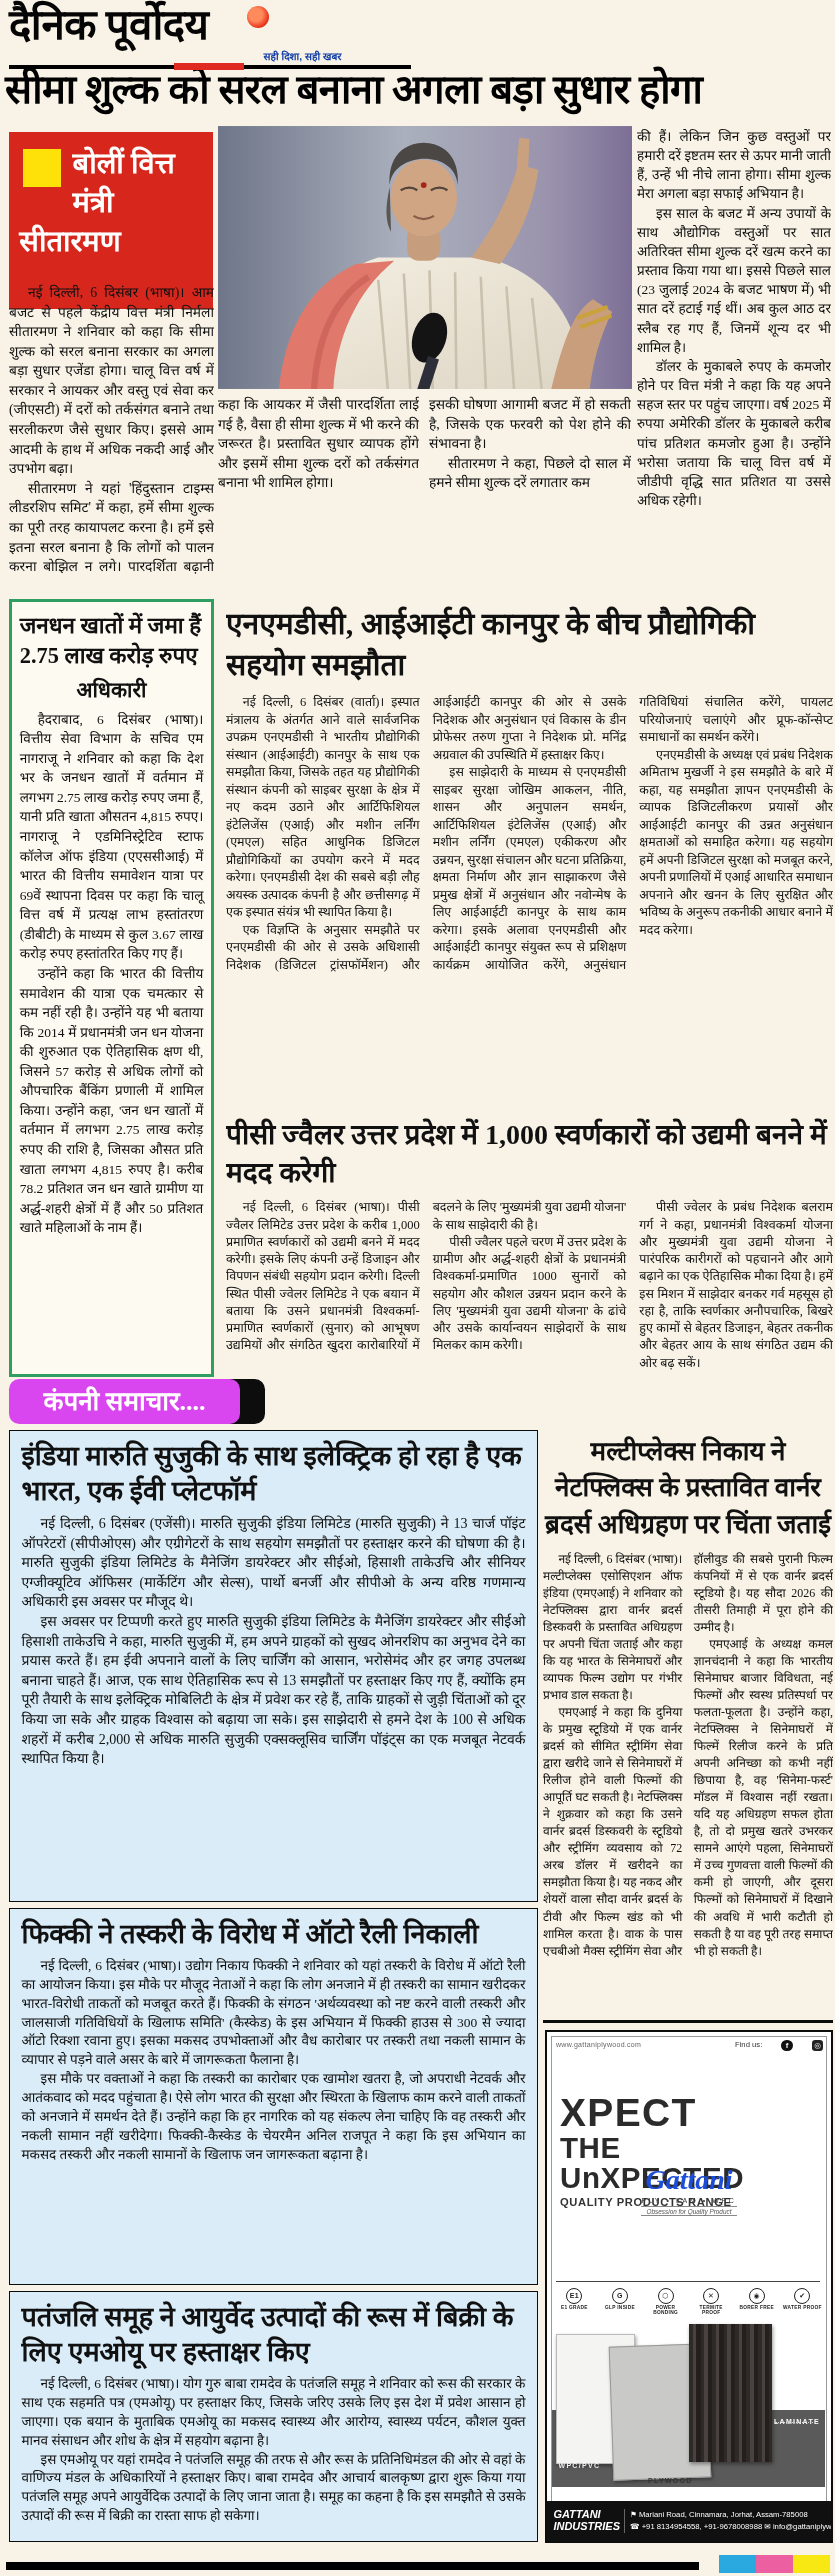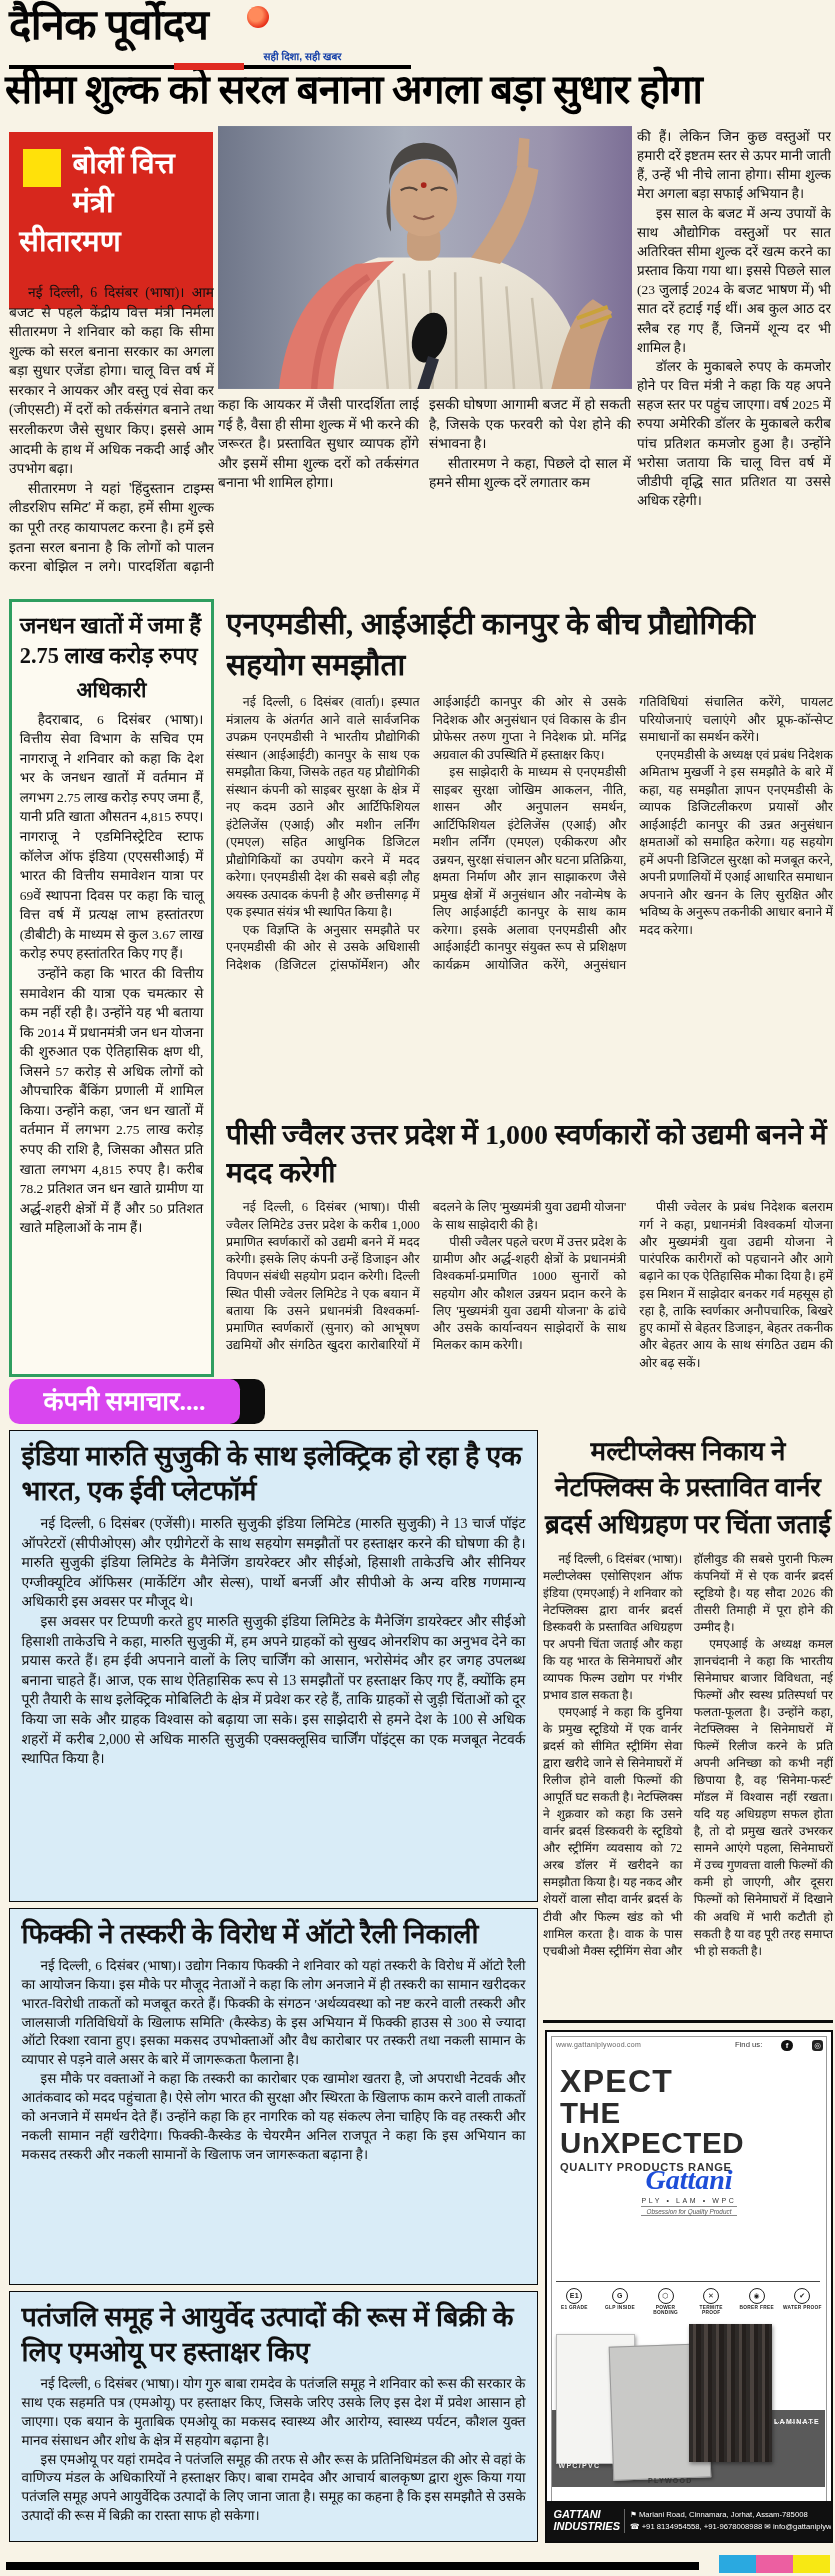--- a/index.html
+++ b/index.html
@@ -85,21 +85,21 @@
   .ad{position:absolute;left:545px;top:2030px;width:288px;height:513px;background:#ffffff;
     border:2.6px solid #0d0d0d;box-sizing:border-box;font-family:"Liberation Sans","DejaVu Sans",sans-serif;
     overflow:hidden;}
   .ad-inner{position:absolute;left:3.8px;top:3.8px;right:3.8px;bottom:3.8px;border:0.6px solid #999;}
   .ad-url{position:absolute;left:9px;top:9px;font-size:7px;color:#666;letter-spacing:0.3px;}
   .ad-findus{position:absolute;right:7.7px;top:7.7px;font-size:7.7px;color:#333;display:flex;align-items:flex-start;gap:19px;}
   .soc{width:11.5px;height:11.5px;border-radius:50%;background:#111;color:#fff;font-size:7.7px;font-weight:700;
     text-align:center;line-height:11.5px;display:inline-block;}
   .soc.ig{border-radius:3.2px;background:#222;}
   .ad-xpect{position:absolute;left:13px;top:33px;width:192px;color:#2b2b2b;font-weight:800;line-height:1.02;}
-  .ad-xpect .x1{font-size:32px;letter-spacing:1.3px;}
+  .ad-xpect .x1{font-size:39px;letter-spacing:1.3px;margin-top:28px;}
   .ad-xpect .x2{font-size:29.5px;letter-spacing:0.6px;}
   .ad-xpect .x3{font-size:11.2px;letter-spacing:0.6px;margin-top:3.8px;color:#333;}
   .ad-brand{position:absolute;left:0;top:132px;width:100%;text-align:center;}
   .ad-brand .script{font-family:"Liberation Serif",serif;font-style:italic;font-size:28px;font-weight:700;color:#1d4ed8;}
   .ad-brand .sub{font-size:7px;letter-spacing:2.6px;color:#333;margin-top:1.3px;}
   .ad-brand .motto{font-size:6.4px;font-style:italic;color:#555;margin-top:1.9px;
     border-top:0.6px solid #888;border-bottom:0.6px solid #888;display:inline-block;padding:0.6px 5.1px;}
   .ad-products{position:absolute;left:9px;top:204px;width:264px;text-align:center;font-size:9px;
     font-weight:600;color:#2e2e2e;line-height:1.45;}
   .ad-rule{position:absolute;left:9px;top:249px;width:264px;height:1.3px;background:#444;}

